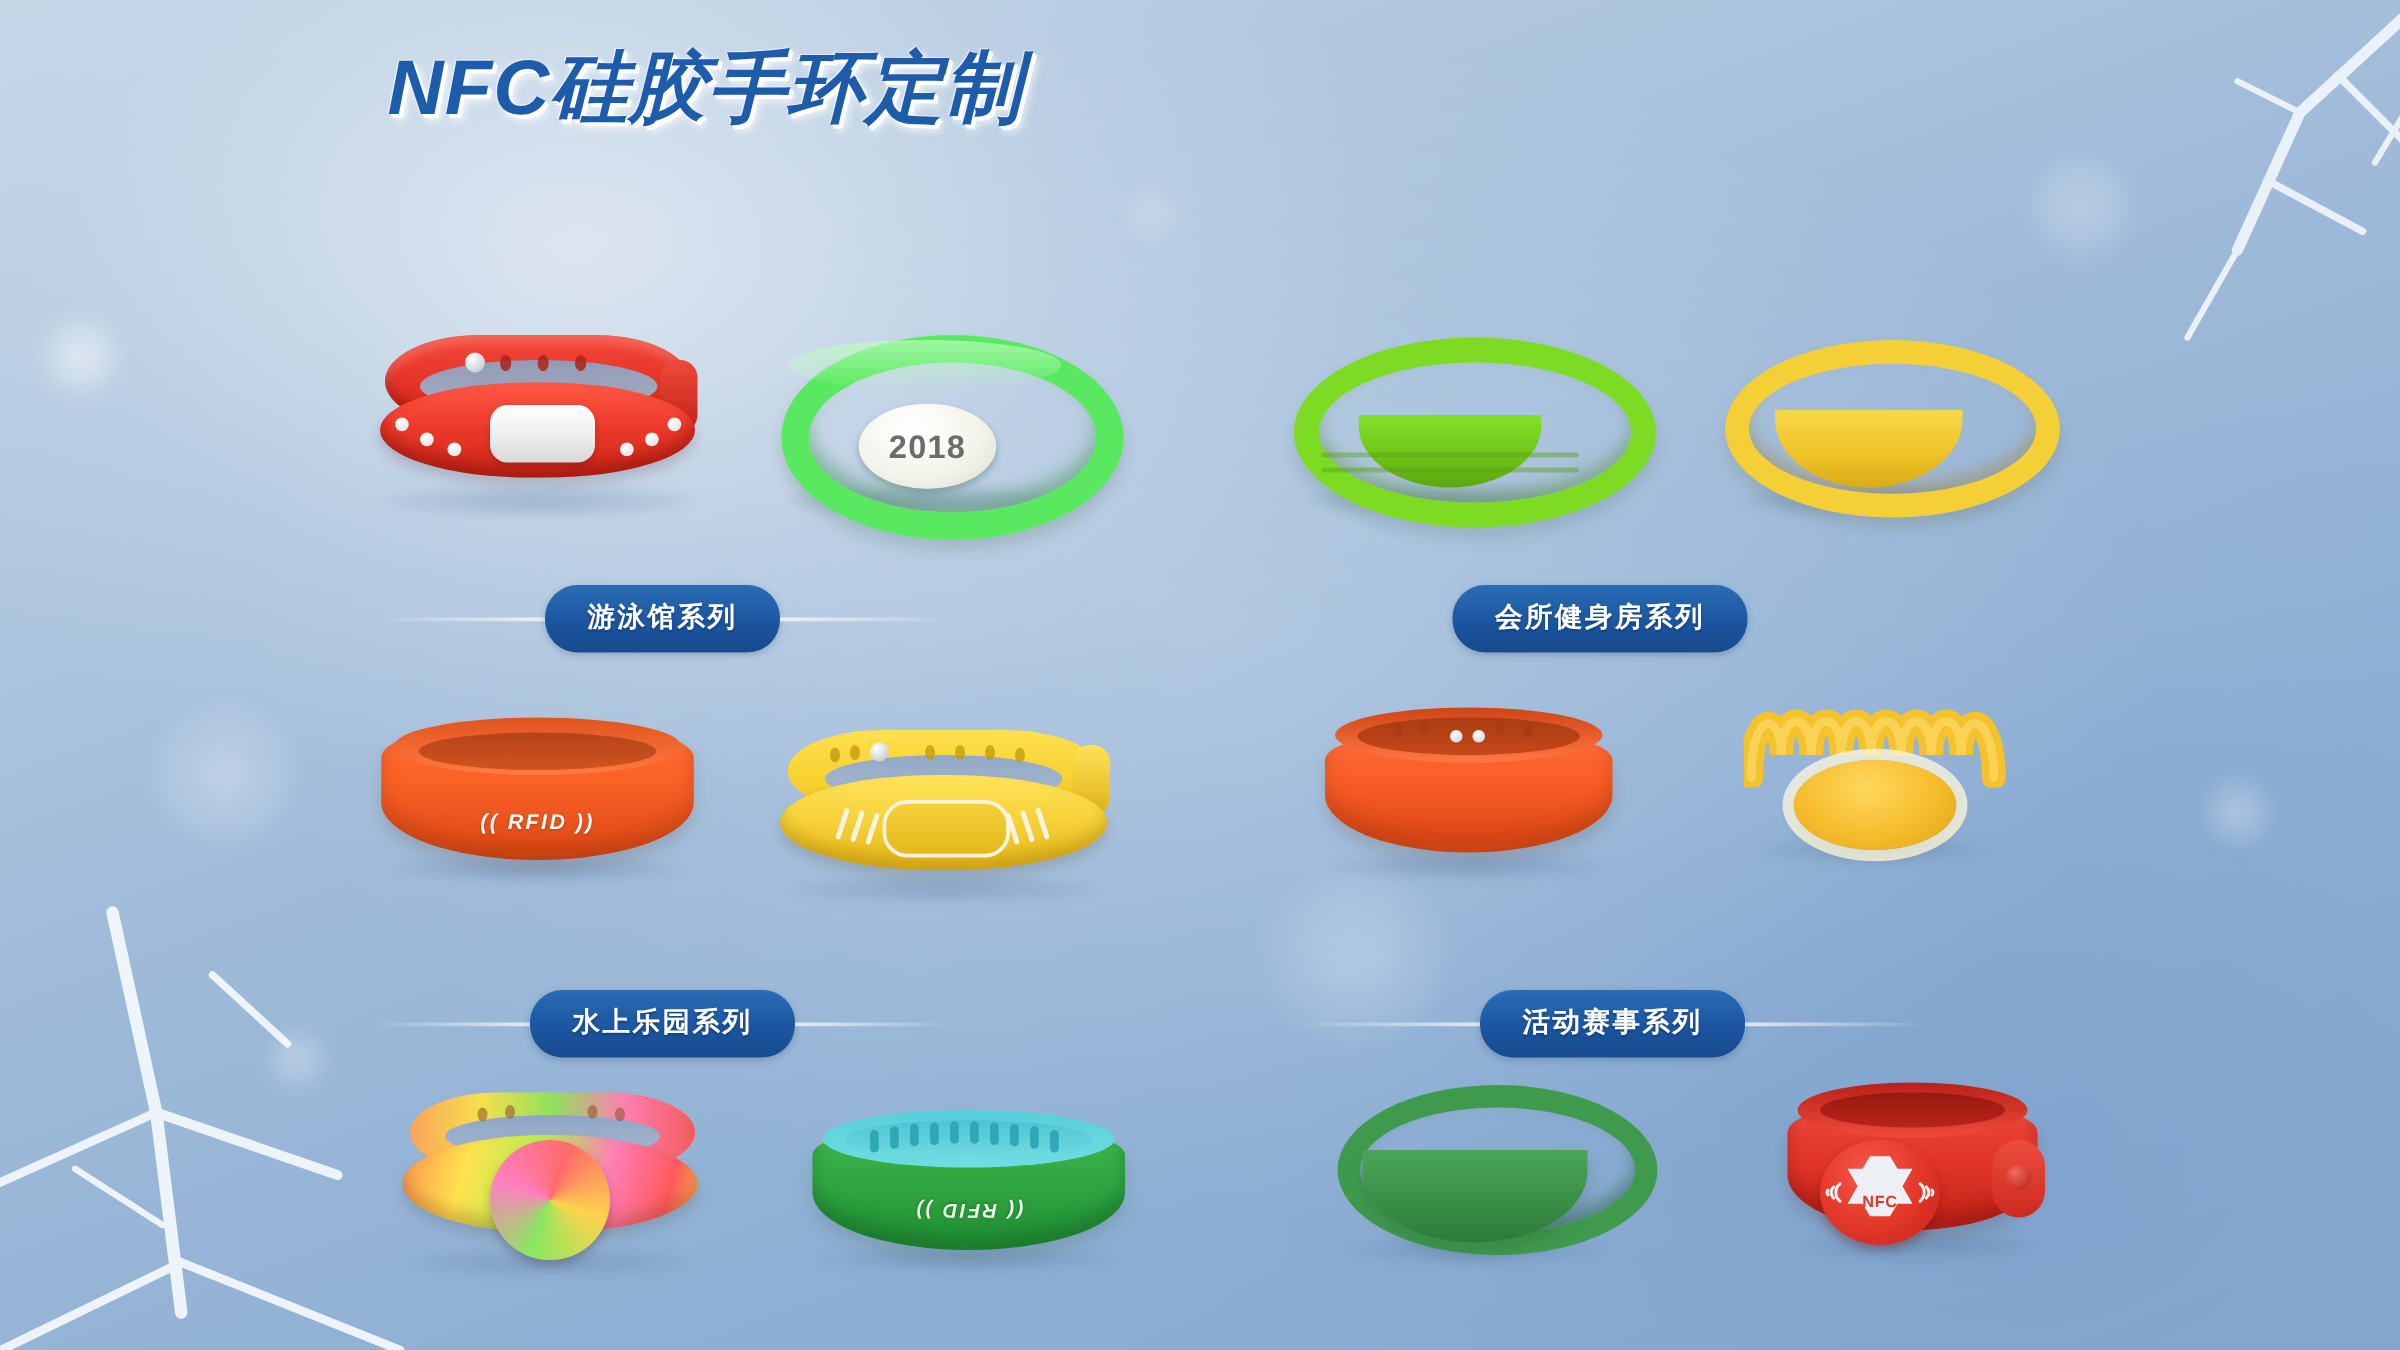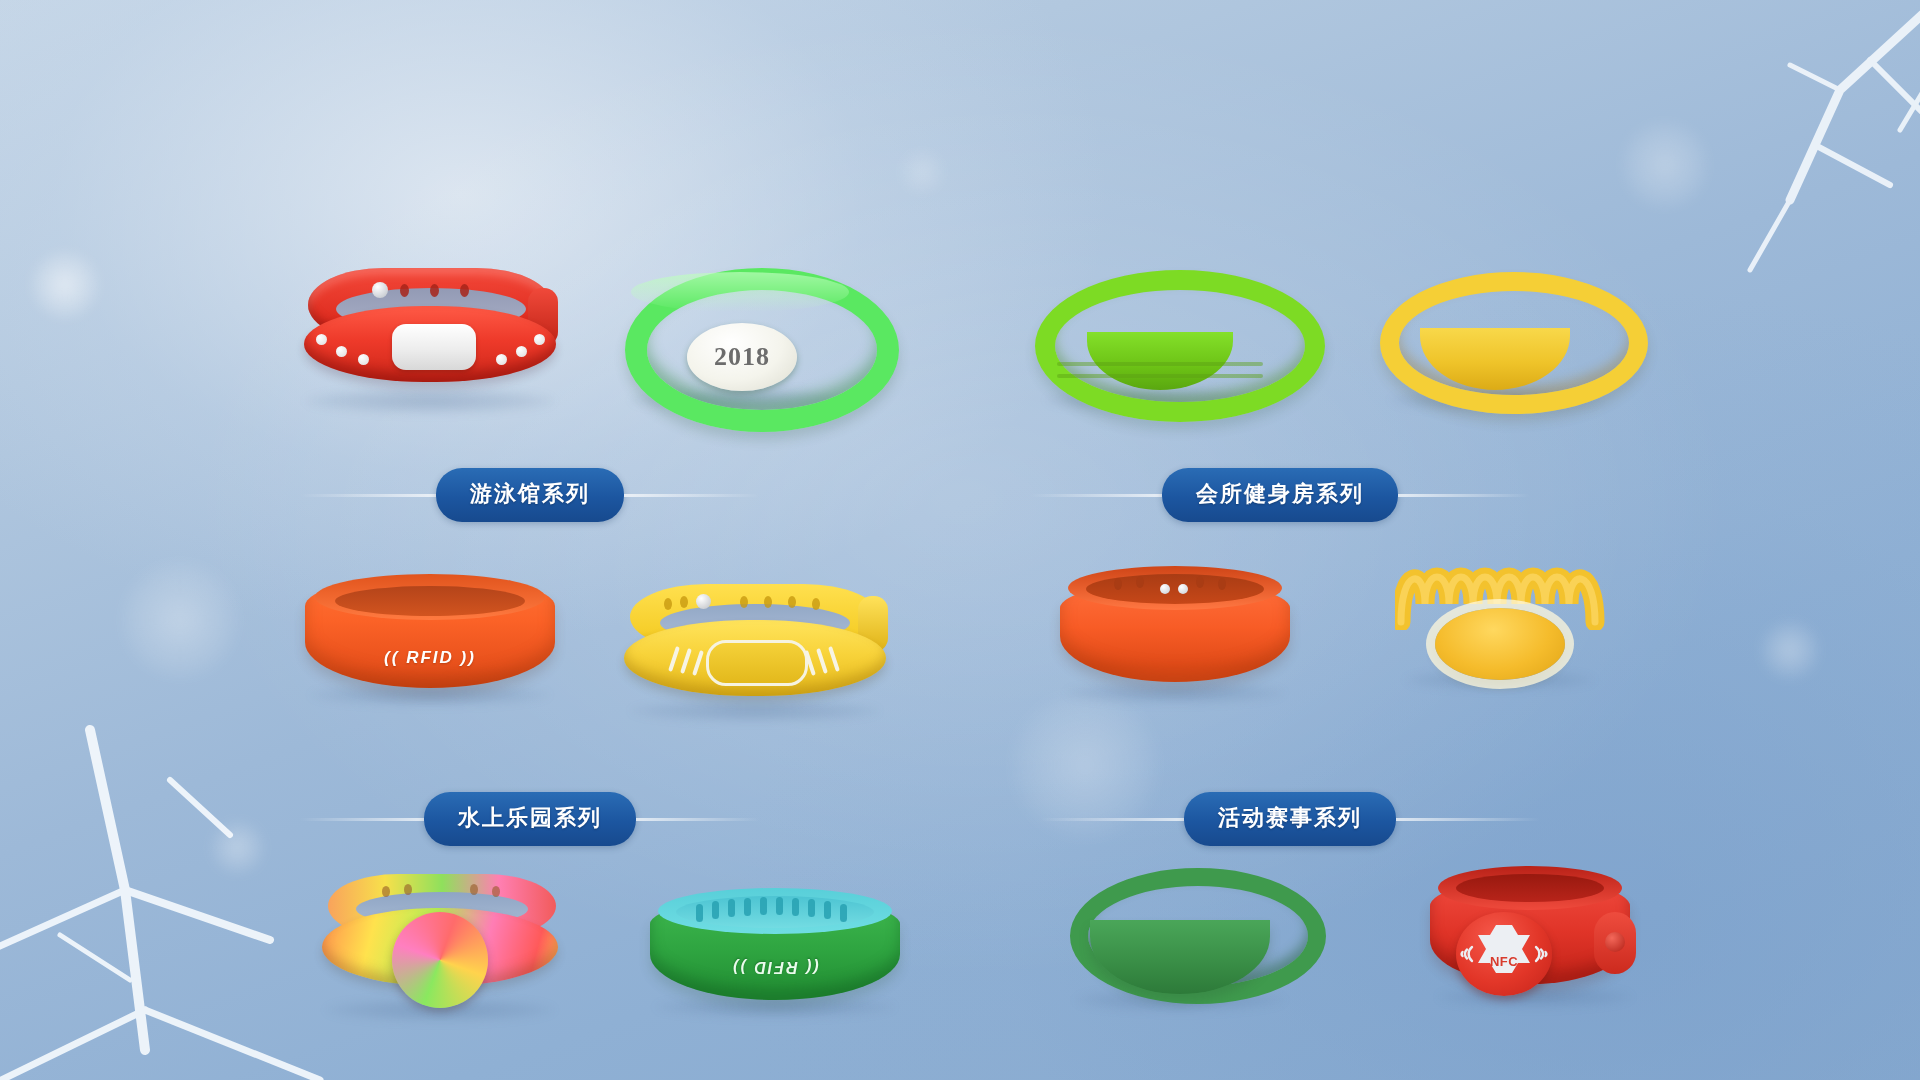--- a/index.html
+++ b/index.html
@@ -86,21 +86,21 @@
     box-shadow:0 2px 4px rgba(80,20,10,.3);}
   .p1 .stud{position:absolute;width:11px;height:11px;border-radius:50%;
     background:radial-gradient(circle at 35% 30%,#ffffff,#dcdcdc);}
   .p1 .hole{position:absolute;width:9px;height:13px;border-radius:50%;background:#a8241a;opacity:.85;}
   .p1 .buckle{position:absolute;right:2px;top:26px;width:30px;height:58px;border-radius:14px;
     background:linear-gradient(180deg,#f0493a,#c02316);}
   .p1 .pin{position:absolute;left:72px;top:20px;width:16px;height:16px;border-radius:50%;
     background:radial-gradient(circle at 35% 30%,#ffffff,#b9bec6);}
 
   
-  .p2{width:230px;height:130px;font-family:Liberation Serif, serif;}
+  .p2{width:230px;height:130px;}
   .p2 .oring{position:absolute;left:0;top:0;width:230px;height:120px;border-radius:50%;
     border:22px solid #55e45b;
     background:transparent;
     box-shadow:inset 0 -10px 14px rgba(20,120,30,.35), 0 8px 12px rgba(50,90,60,.18);
     border-color:#5ae861;}
   .p2 .ghi{position:absolute;left:6px;top:4px;width:218px;height:40px;border-radius:50%;
     background:linear-gradient(180deg,rgba(190,255,190,.7),rgba(120,240,130,0));}
   .p2 .face{position:absolute;left:62px;top:55px;width:110px;height:68px;border-radius:50%;
     background:radial-gradient(ellipse at 40% 30%,#ffffff 0%,#f4f4ec 55%,#dcdcd0 100%);
     box-shadow:0 3px 6px rgba(40,90,50,.35);
@@ -266,20 +266,21 @@
 
   <div class="bokeh b1"></div>
   <div class="bokeh b2"></div>
   <div class="bokeh b3"></div>
   <div class="bokeh b4"></div>
   <div class="bokeh b5"></div>
   <div class="bokeh b6"></div>
   <div class="bokeh b7"></div>
   <div class="bokeh b8"></div>
 
+  <div class="title">NFC硅胶手环定制</div>
 
 
   <div class="prod p1" style="left:300px;top:262px;">
     <div class="shadow" style="bottom:-12px;width:250px;height:26px;"></div>
     <div class="back"></div>
     <div class="inner"></div>
     <div class="hole" style="left:100px;top:22px;"></div>
     <div class="hole" style="left:130px;top:22px;"></div>
     <div class="hole" style="left:160px;top:22px;"></div>
     <div class="pin"></div>
@@ -315,21 +316,21 @@
     <div class="shadow" style="bottom:-12px;width:210px;height:24px;"></div>
     <div class="oring"></div>
     <div class="lobe"></div>
   </div>
 
   <div class="sec-head" style="left:300px;top:468px;width:460px;">
     <div class="rule" style="flex:1;"></div>
     <div class="pill">游泳馆系列</div>
     <div class="rule right" style="flex:1;"></div>
   </div>
-  <div class="sec-head" style="left:1030px;top:468px;width:500px;">
+  <div class="sec-head" style="left:1030px;top:468px;width:500px;flex-direction:column;">
     <div class="rule" style="flex:1;"></div>
     <div class="pill">会所健身房系列</div>
     <div class="rule right" style="flex:1;"></div>
   </div>
 
   <div class="prod p5" style="left:305px;top:576px;">
     <div class="shadow" style="bottom:-10px;width:240px;height:22px;"></div>
     <div class="cyl"></div>
     <div class="top"></div>
     <div class="tophole"></div>

